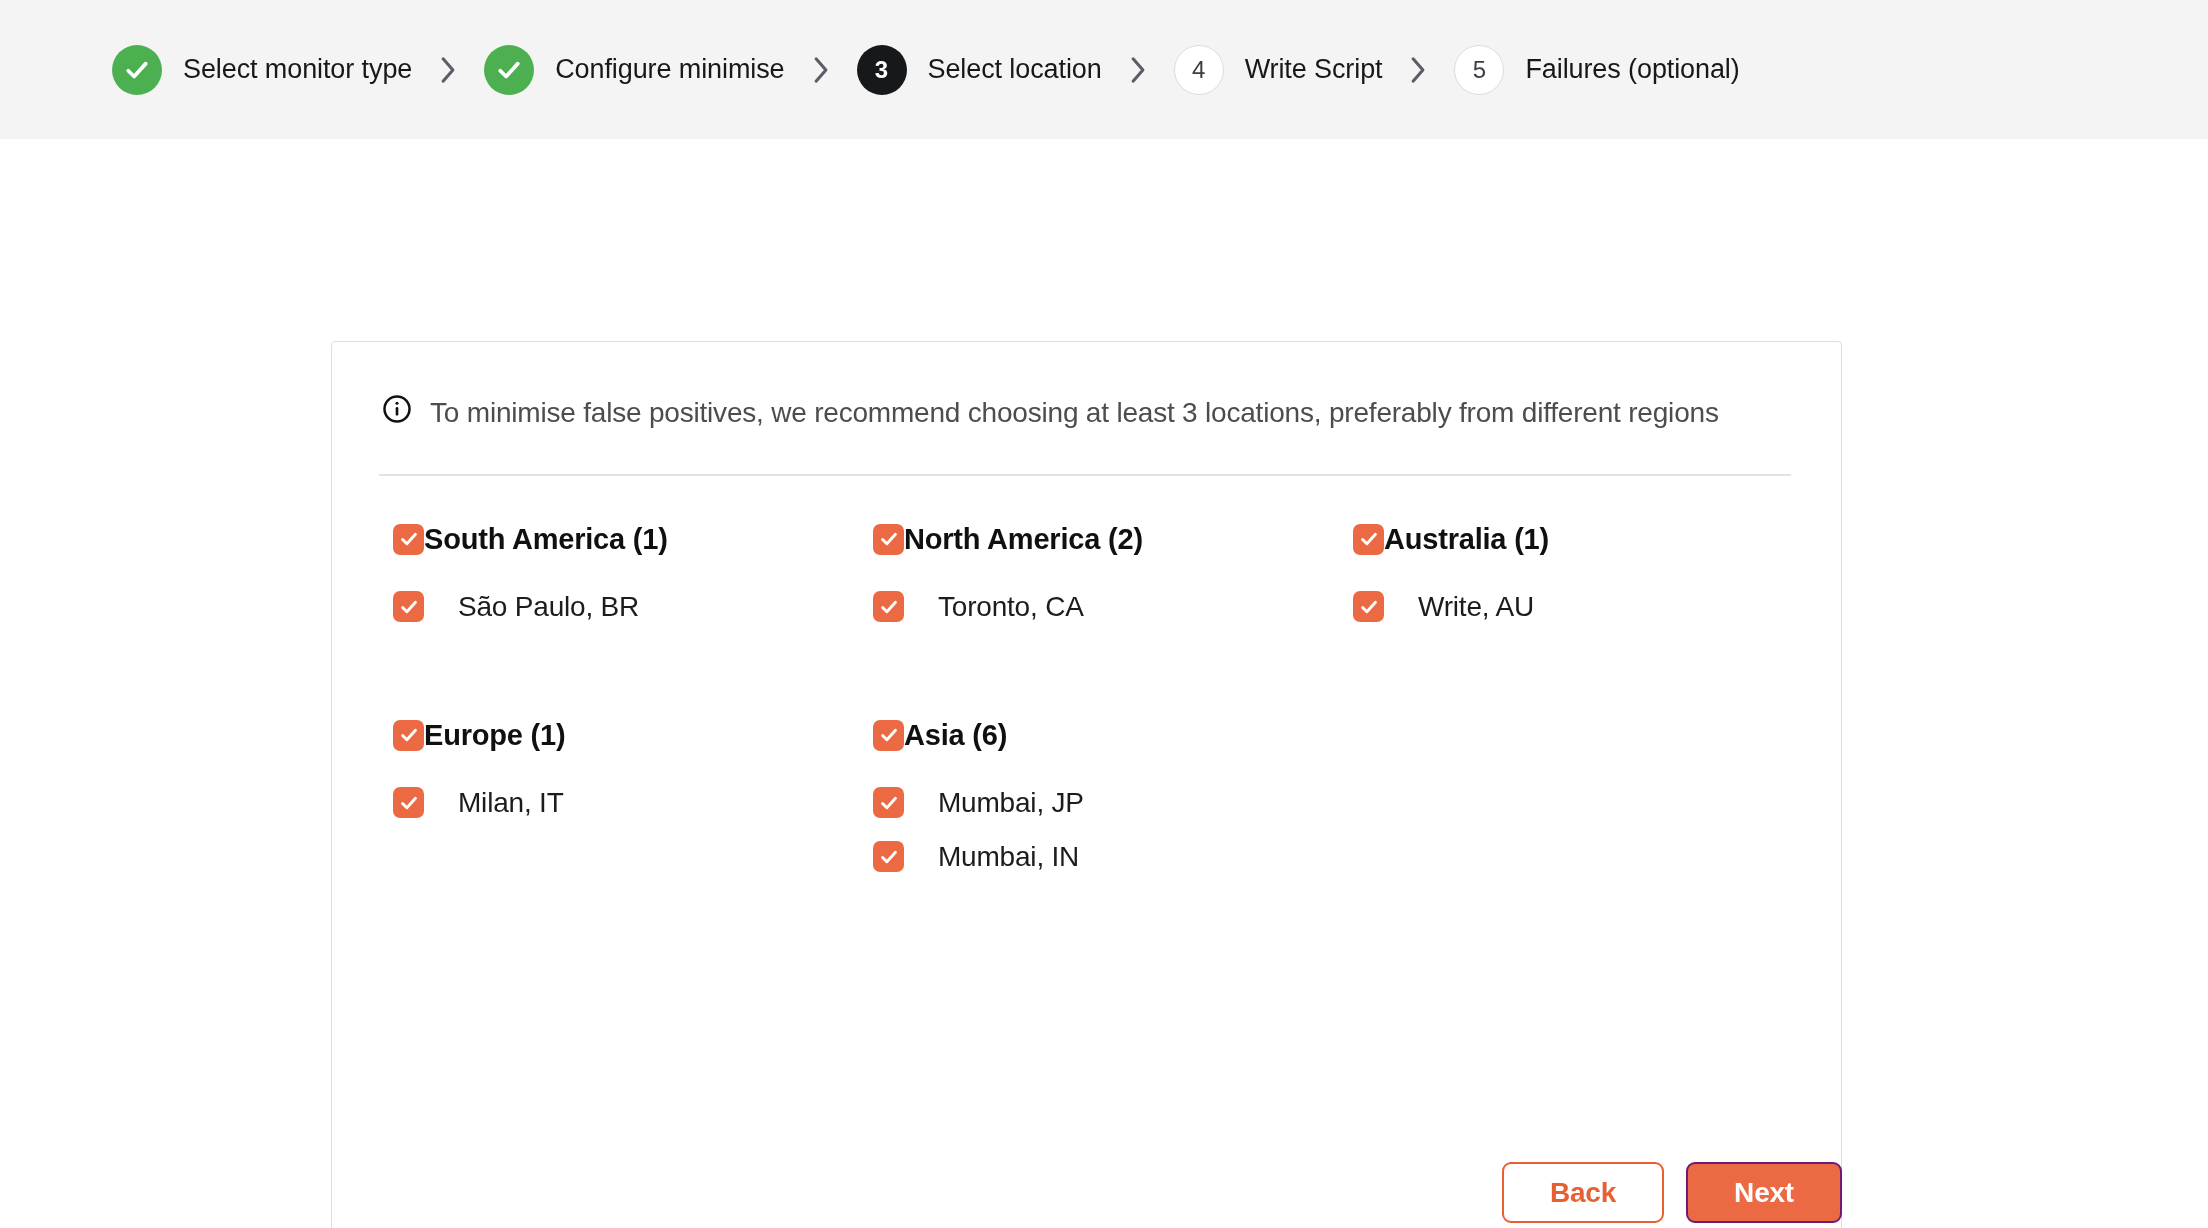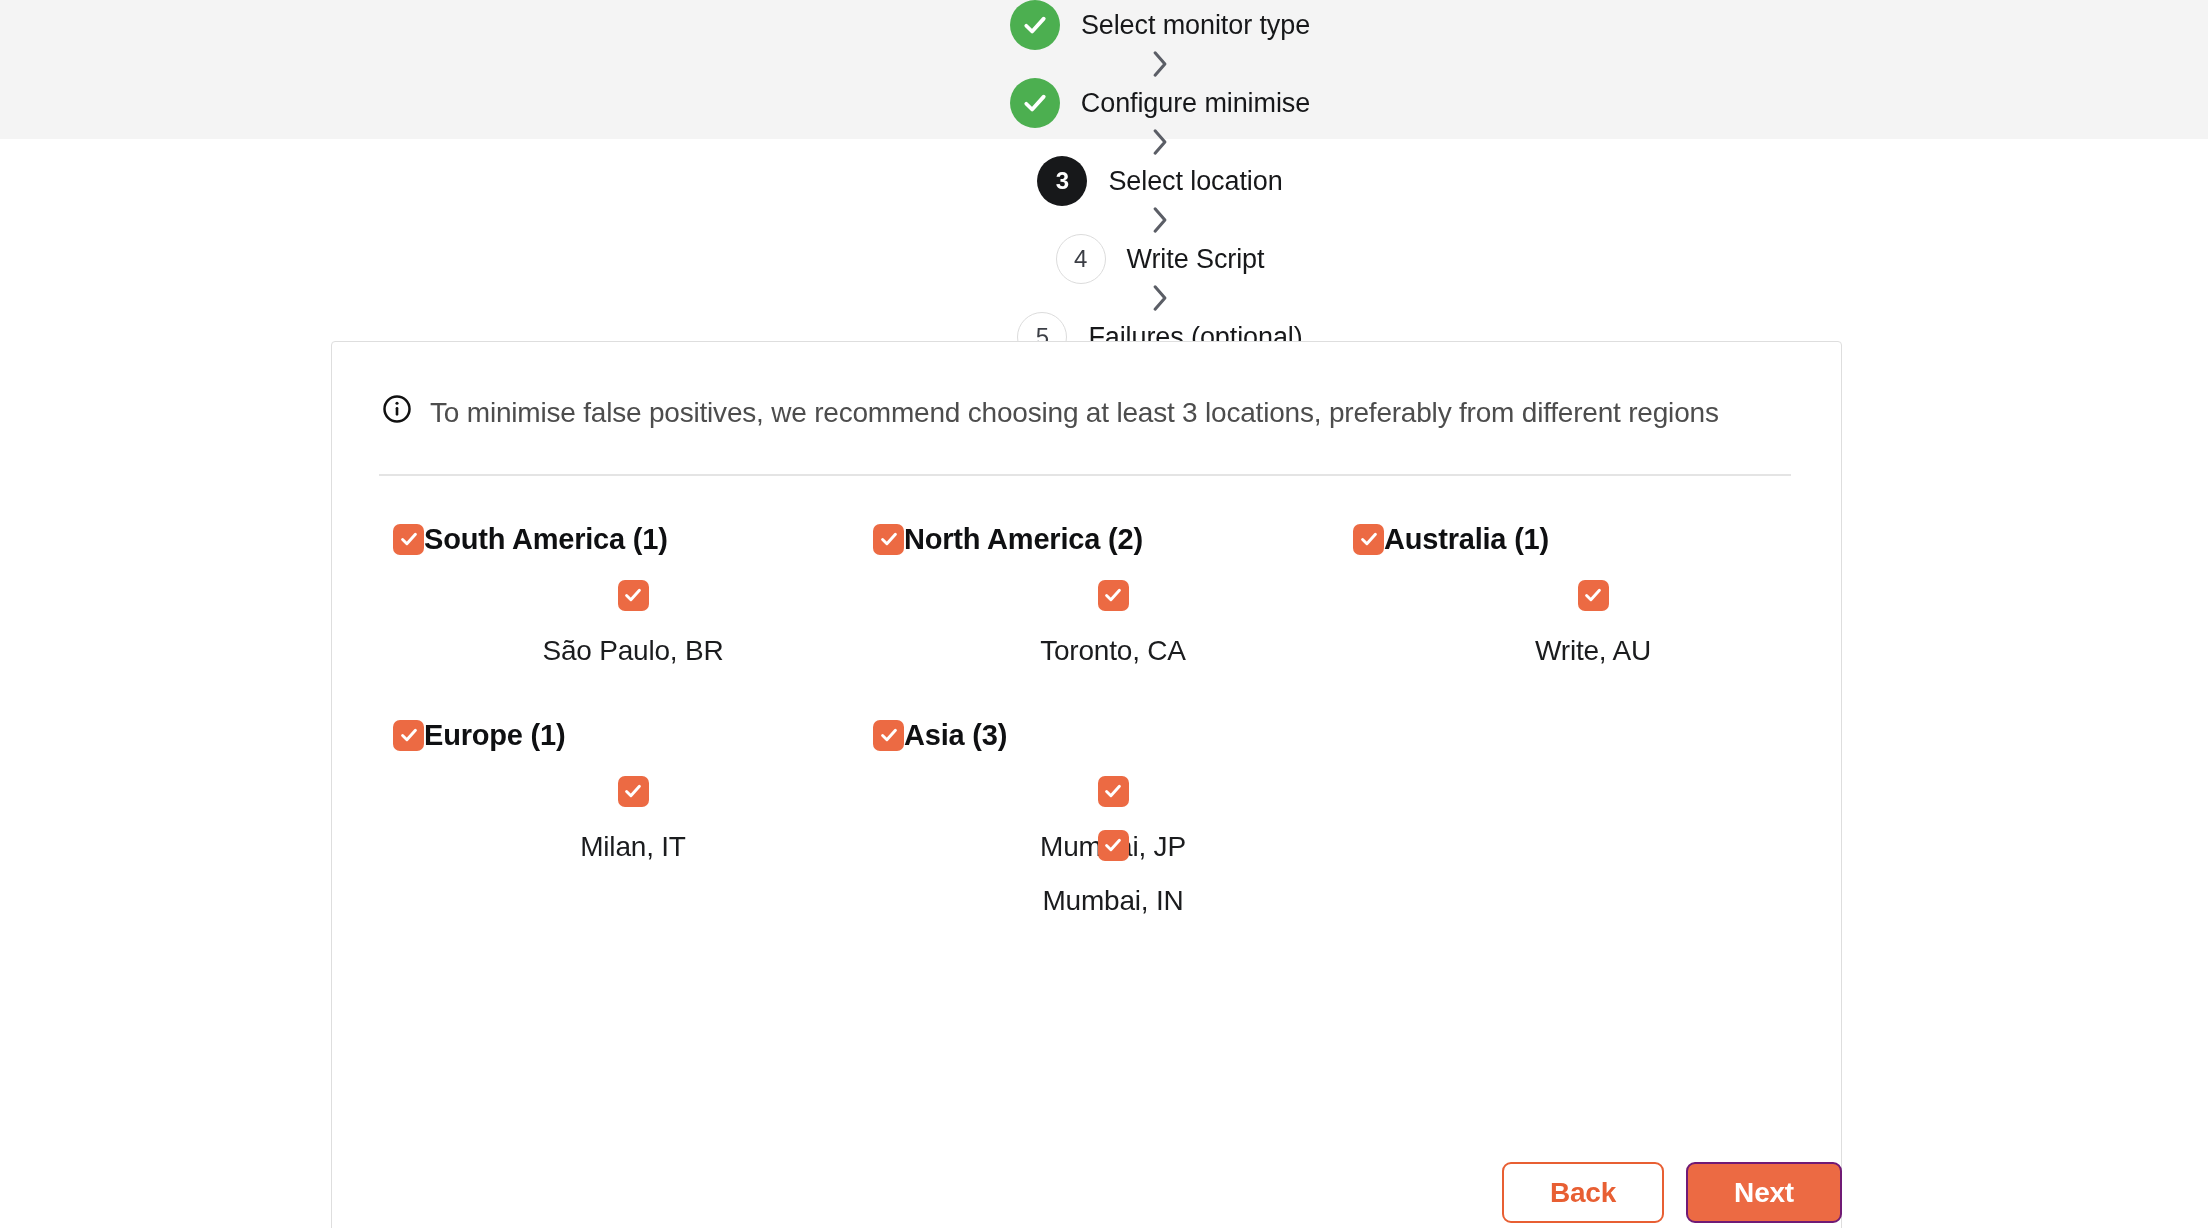--- a/index.html
+++ b/index.html
@@ -13,21 +13,20 @@
   }
 
   
   .stepper-bar {
     width: 2208px;
     height: 139px;
     background: #f4f4f4;
     display: flex;
     align-items: center;
     padding-left: 112px;
-    flex-direction: column;
   }
 
   .step {
     display: flex;
     align-items: center;
     gap: 21px;
   }
 
   .step-marker {
     width: 50px;
@@ -140,23 +139,22 @@
     font-size: 29px;
     font-weight: 700;
     color: #0f1012;
     letter-spacing: -0.2px;
     white-space: nowrap;
   }
 
   .city-row {
     display: flex;
     align-items: center;
-    gap: 24px;
+    gap: 34px;
     height: 54px;
-    flex-direction: column;
   }
 
   .city-row .city-name {
     font-size: 28px;
     color: #1b1c1e;
     letter-spacing: -0.2px;
     white-space: nowrap;
   }
 
   .checkbox {
@@ -355,21 +353,21 @@
             <span class="city-name">Milan, IT</span>
           </div>
         </div>
         <div class="region-block">
           <div class="region-head">
             <span class="checkbox">
               <svg width="22" height="22" viewBox="0 0 24 24" fill="none">
                 <path d="M5 12.6 L9.7 17.2 L19 6.9" stroke="#ffffff" stroke-width="3.2" stroke-linecap="round" stroke-linejoin="round"></path>
               </svg>
             </span>
-            <span class="region-name">Asia (3)</span>
+            <span class="region-name">Asia (6)</span>
           </div>
           <div class="city-row">
             <span class="checkbox">
               <svg width="22" height="22" viewBox="0 0 24 24" fill="none">
                 <path d="M5 12.6 L9.7 17.2 L19 6.9" stroke="#ffffff" stroke-width="3.2" stroke-linecap="round" stroke-linejoin="round"></path>
               </svg>
             </span>
             <span class="city-name">Mumbai, JP</span>
           </div>
           <div class="city-row">

